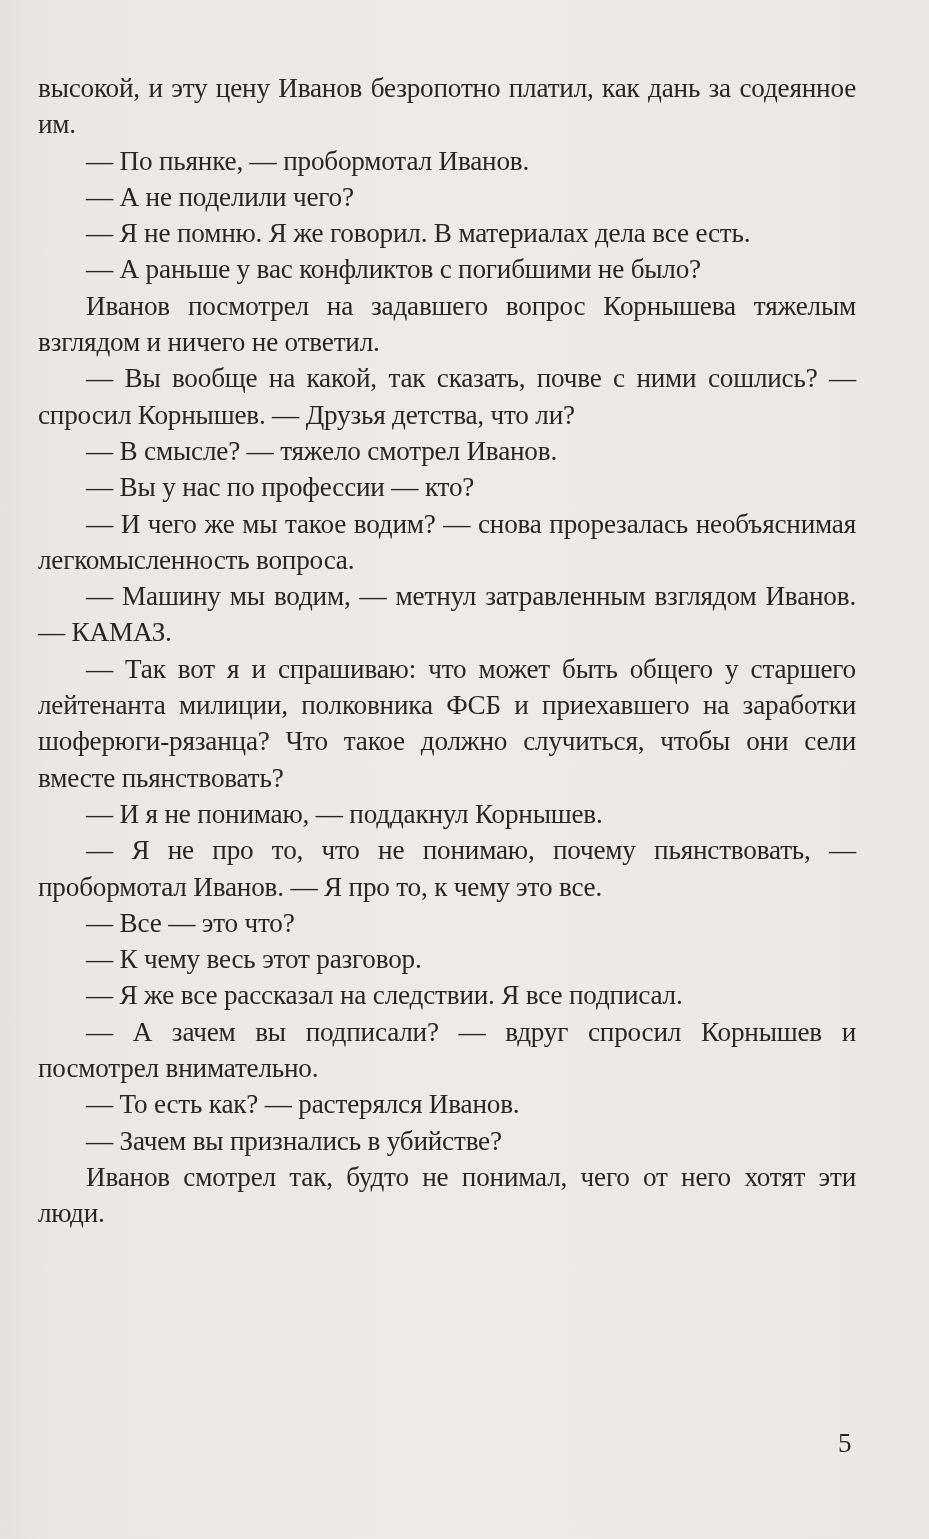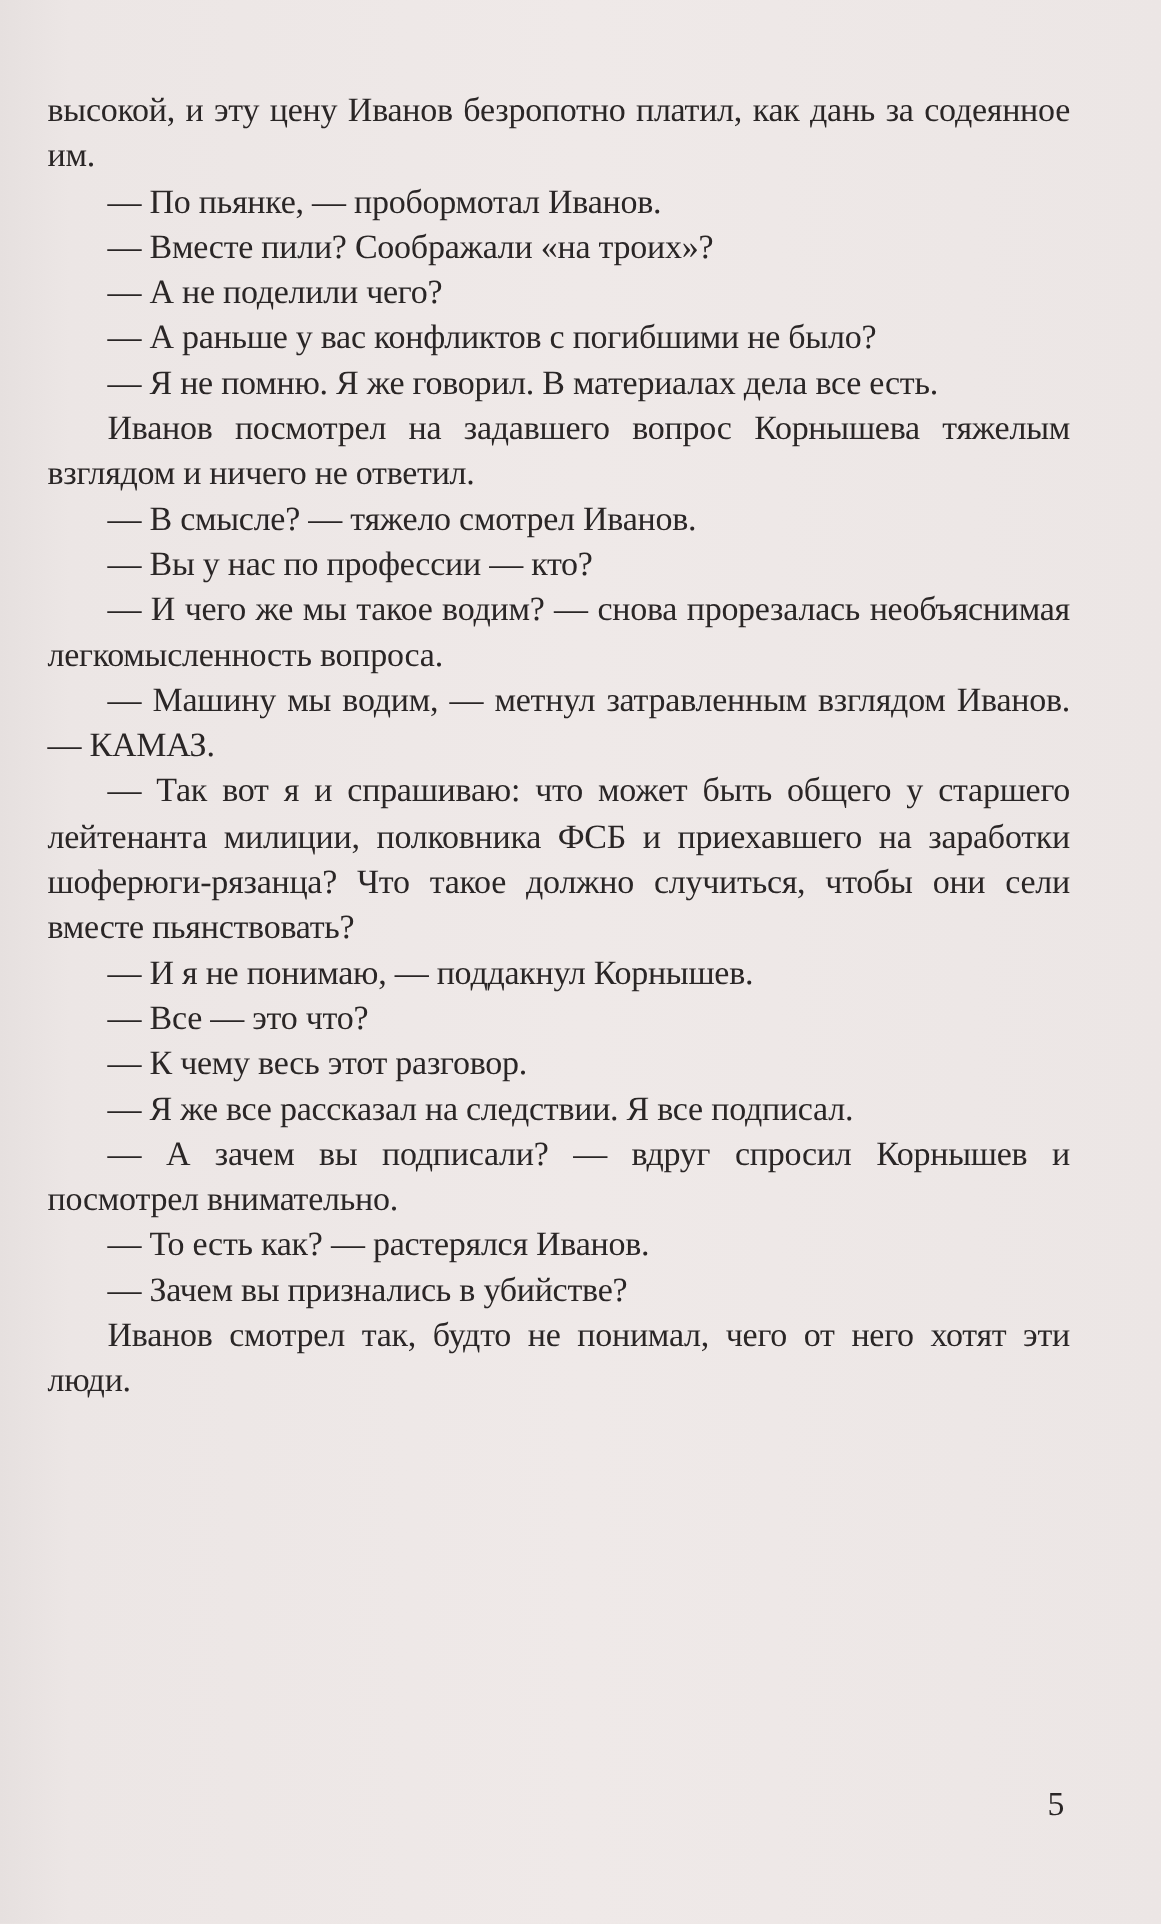--- a/index.html
+++ b/index.html
@@ -49,31 +49,32 @@
       color: #2a2626;
     }
   </style>
 </head>
 <body>
 
 <div class="page">
   <div class="text-block">
     <p class="para noindent">высокой, и эту цену Иванов безропотно платил, как дань за содеянное им.</p>
     <p class="para">— По пьянке, — пробормотал Иванов.</p>
-    <p class="para">— Вместе пили? Соображали «на троих»?</p>
     <p class="para">— А не поделили чего?</p>
+    <p class="para">— Я не помню. Я же говорил. В материалах дела все есть.</p>
     <p class="para">— А раньше у вас конфликтов с погибшими не было?</p>
-    <p class="para">— Я не помню. Я же говорил. В материалах дела все есть.</p>
     <p class="para">Иванов посмотрел на задавшего вопрос Корнышева тяжелым взглядом и ничего не ответил.</p>
+    <p class="para">— Вы вообще на какой, так сказать, почве с ними сошлись? — спросил Корнышев. — Друзья детства, что ли?</p>
     <p class="para">— В смысле? — тяжело смотрел Иванов.</p>
     <p class="para">— Вы у нас по профессии — кто?</p>
     <p class="para">— И чего же мы такое водим? — снова прорезалась необъяснимая легкомысленность вопроса.</p>
     <p class="para">— Машину мы водим, — метнул затравленным взглядом Иванов. — КАМАЗ.</p>
     <p class="para">— Так вот я и спрашиваю: что может быть общего у старшего лейтенанта милиции, полковника ФСБ и приехавшего на заработки шоферюги-рязанца? Что такое должно случиться, чтобы они сели вместе пьянствовать?</p>
     <p class="para">— И я не понимаю, — поддакнул Корнышев.</p>
+    <p class="para">— Я не про то, что не понимаю, почему пьянствовать, — пробормотал Иванов. — Я про то, к чему это все.</p>
     <p class="para">— Все — это что?</p>
     <p class="para">— К чему весь этот разговор.</p>
     <p class="para">— Я же все рассказал на следствии. Я все подписал.</p>
     <p class="para">— А зачем вы подписали? — вдруг спросил Корнышев и посмотрел внимательно.</p>
     <p class="para">— То есть как? — растерялся Иванов.</p>
     <p class="para">— Зачем вы признались в убийстве?</p>
     <p class="para">Иванов смотрел так, будто не понимал, чего от него хотят эти люди.</p>
   </div>
   <div class="page-number">5</div>
 </div>

